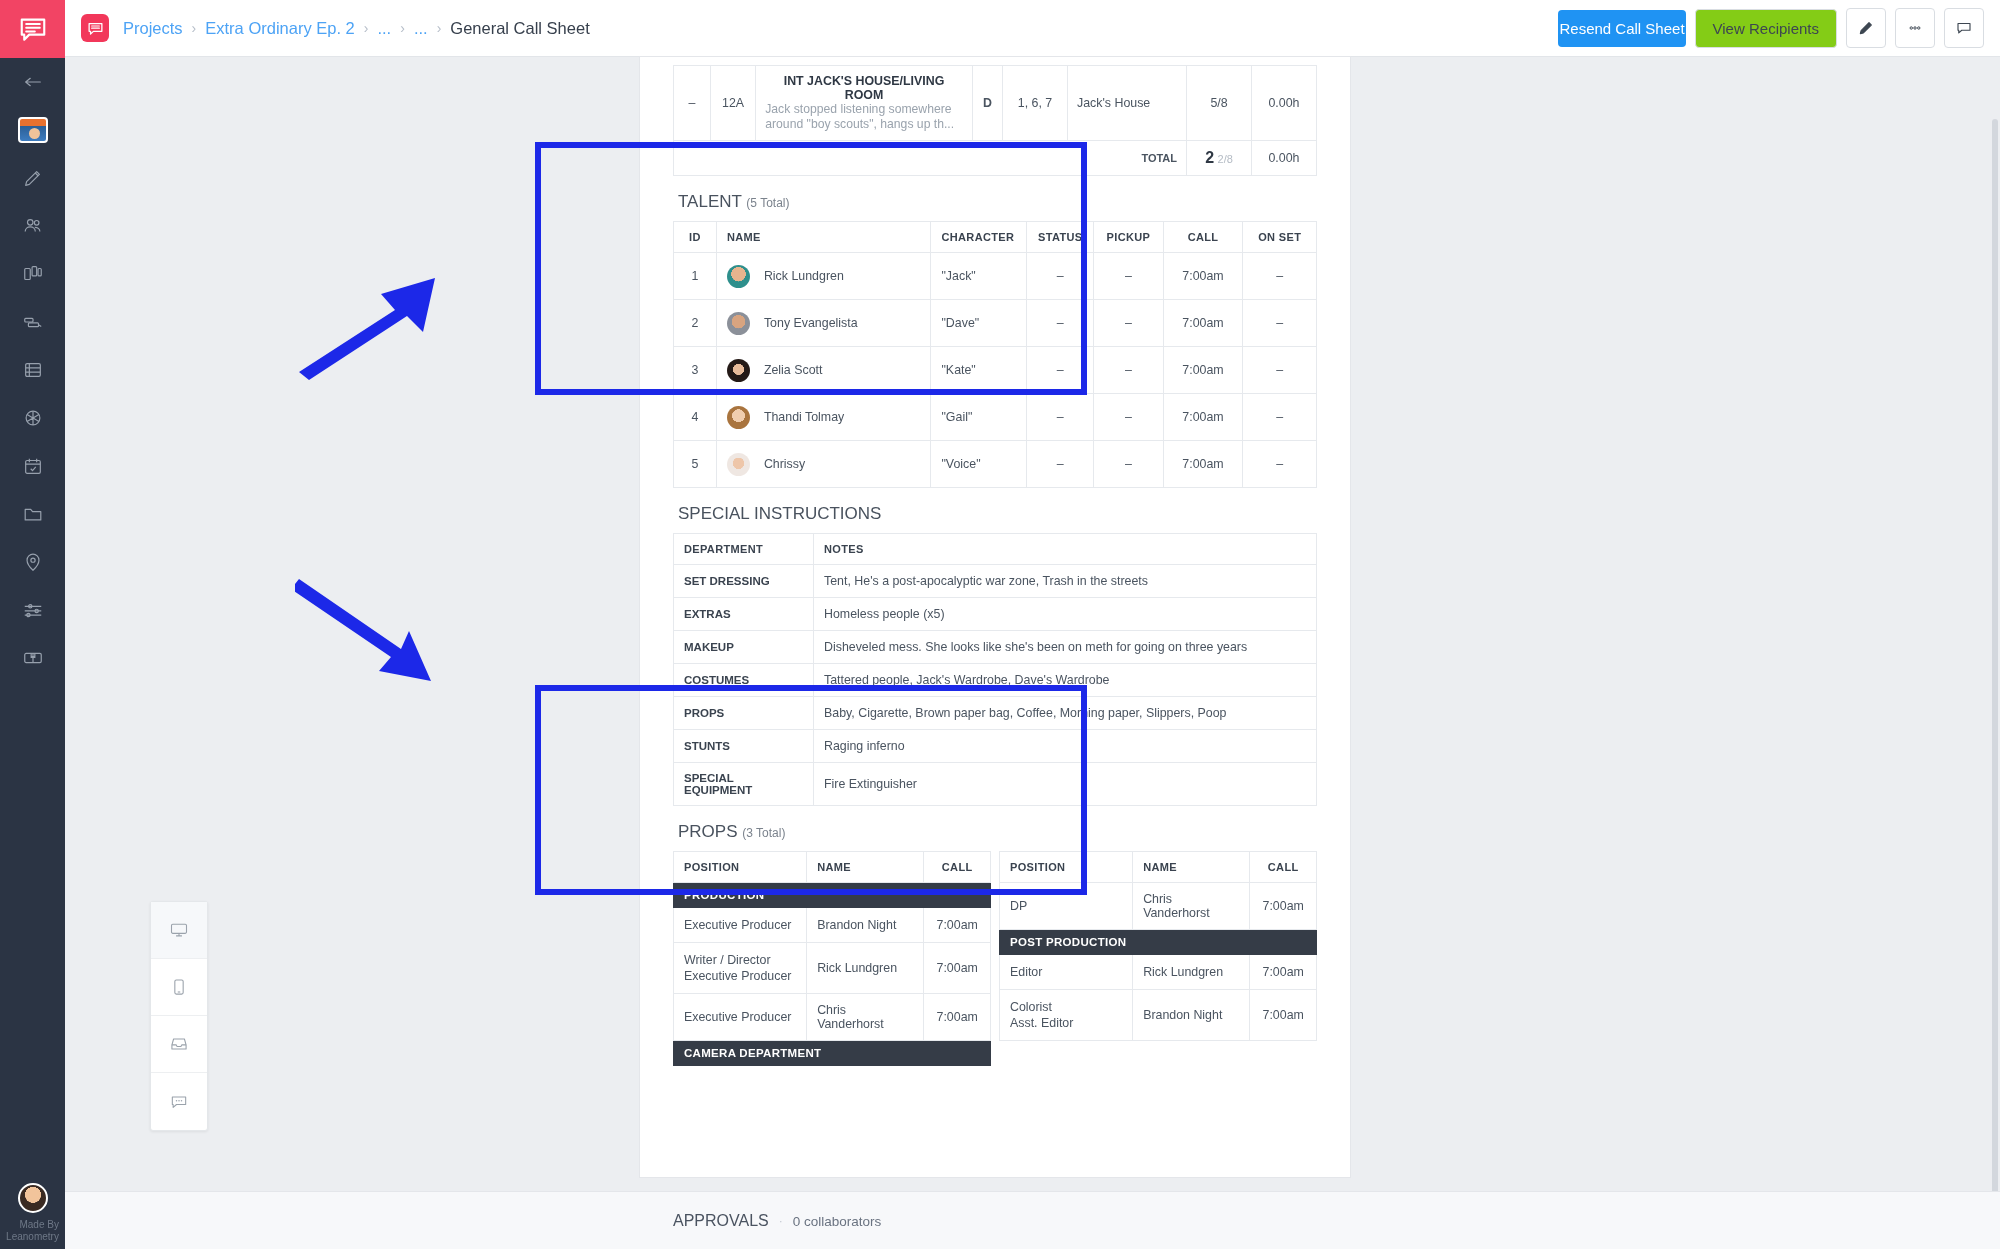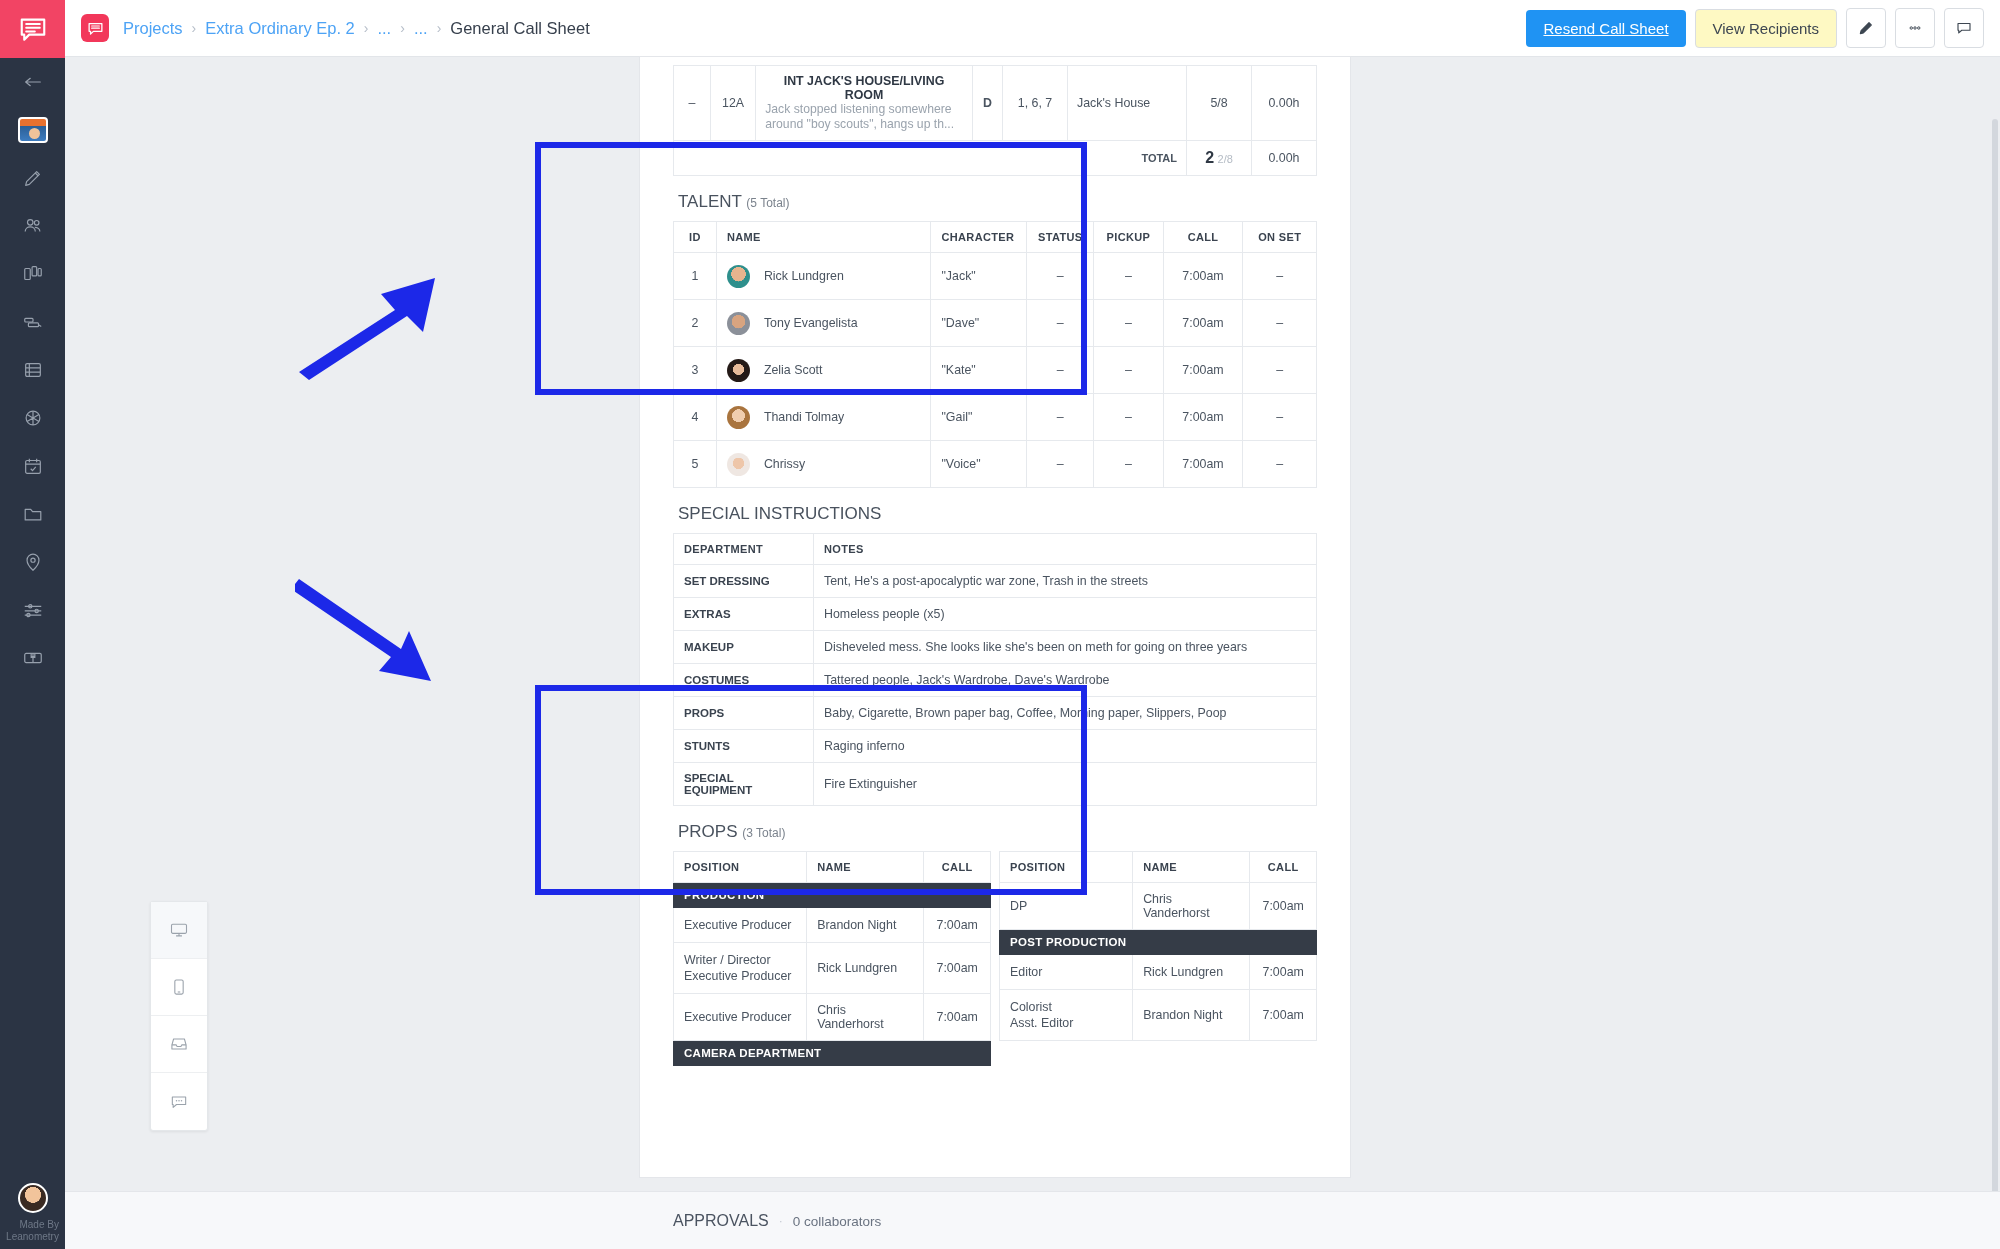--- a/index.html
+++ b/index.html
@@ -56,24 +56,24 @@
     width: 28px; height: 28px; border-radius: 6px; background: #f2375a;
     display: flex; align-items: center; justify-content: center; margin-right: 14px;
   }
   #doc-badge svg { width: 17px; height: 17px; }
   .crumb { font-size: 16.5px; color: #4da3f5; white-space: nowrap; }
   .crumb.current { color: #37404d; }
   .crumb-sep { color: #b6bec9; font-size: 14px; margin: 0 9px; }
   #topbar-right { margin-left: auto; display: flex; align-items: center; gap: 9px; }
   #resend-btn {
     background: #1f93f3; color: #fff; font-size: 15px;
-    padding: 10px 17px; border-radius: 4px; border: none; white-space: nowrap; text-decoration: underline;
+    padding: 10px 1px; border-radius: 4px; border: none; white-space: nowrap;
   }
   #recipients-btn {
-    background: #fef9c3; color: #3d4651; font-size: 15px;
+    background: #84cc16; color: #3d4651; font-size: 15px;
     padding: 10px 17px; border-radius: 4px; border: 1px solid #d9dde2; white-space: nowrap;
   }
   .icon-btn {
     width: 40px; height: 40px; border: 1px solid #d9dde2; border-radius: 4px;
     background: #fff; display: flex; align-items: center; justify-content: center;
   }
   .icon-btn svg { width: 18px; height: 18px; }
 
   
   #canvas { position: absolute; left: 65px; top: 57px; right: 0; bottom: 0; background: #eceef1; }

